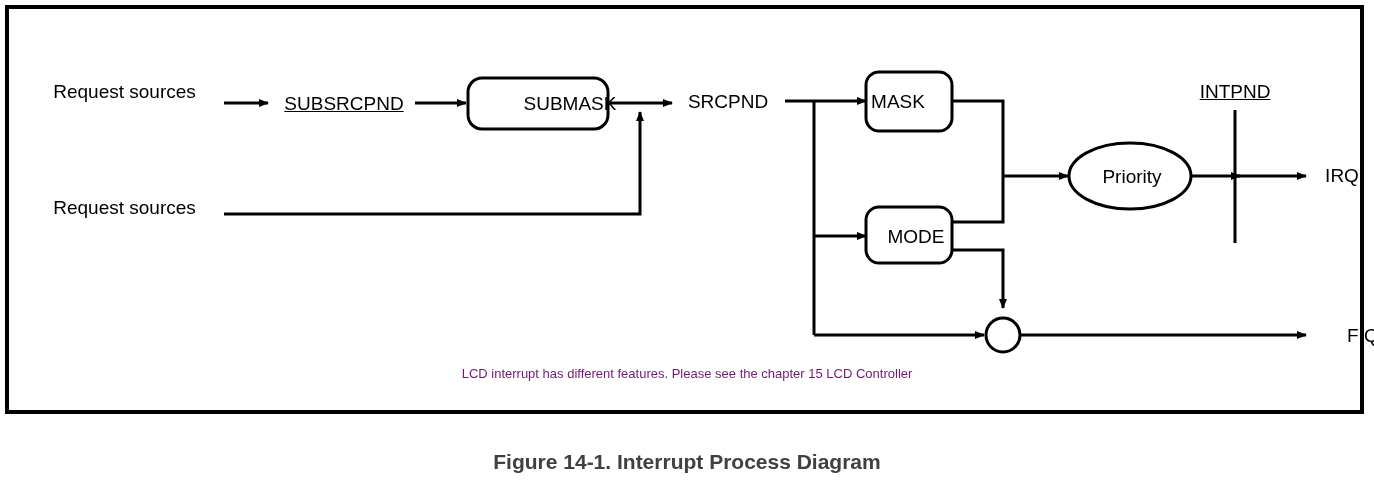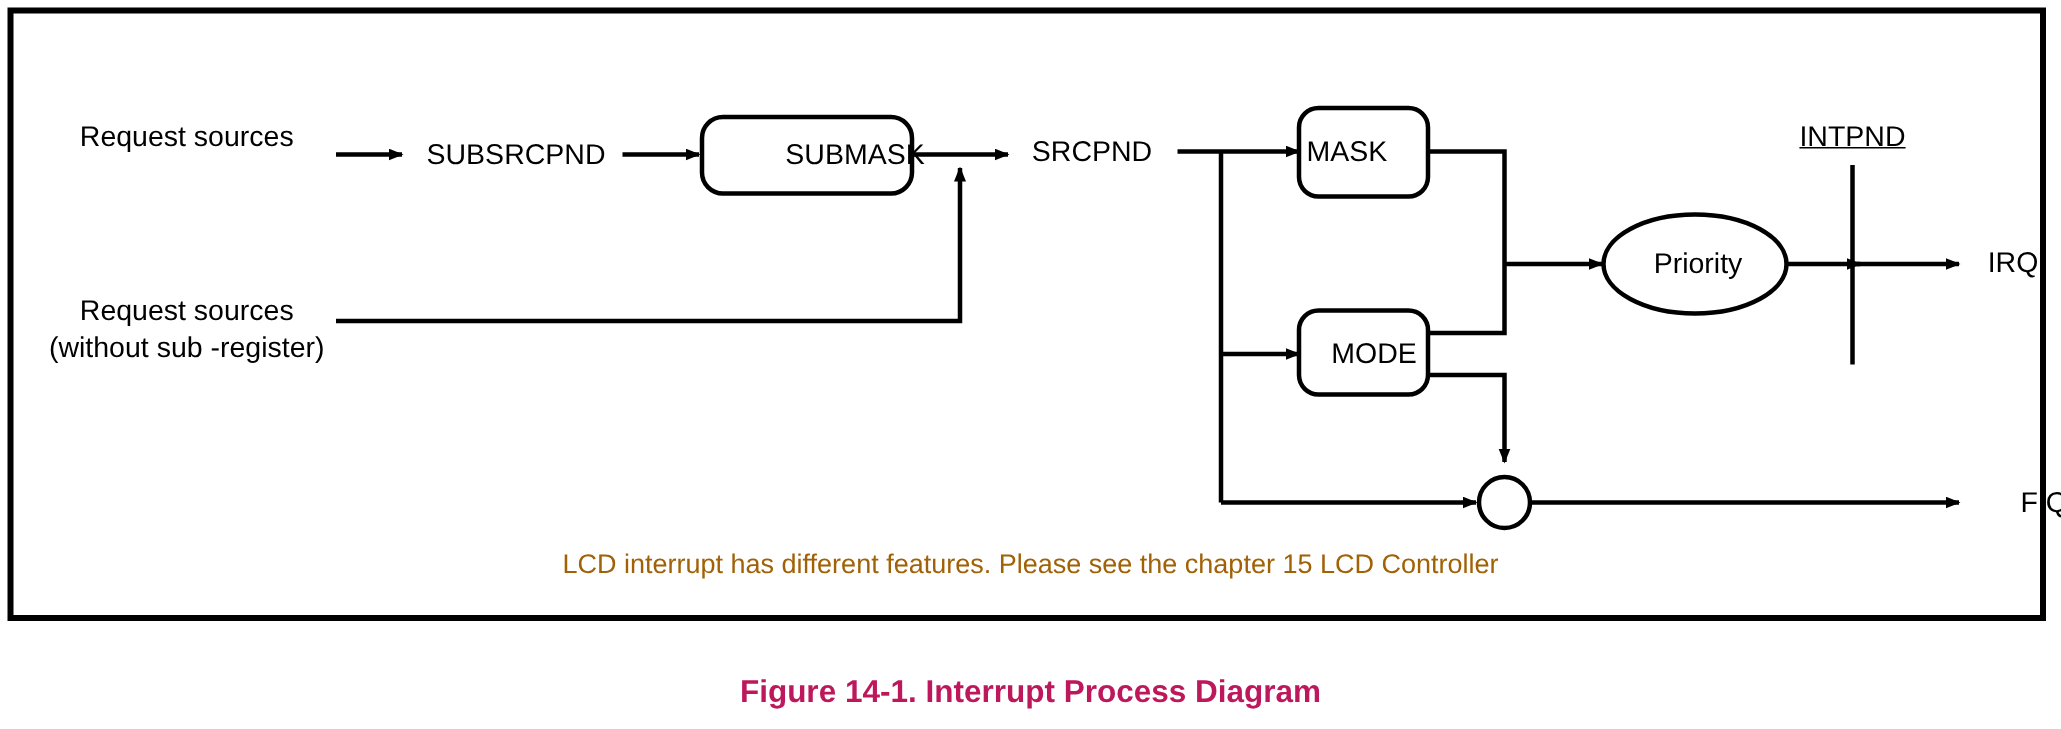--- a/index.html
+++ b/index.html
@@ -52,32 +52,32 @@
     text-align: center;
     white-space: nowrap;
     color: #000000;
   }
   #note-text {
     position: absolute;
     left: 0;
     top: 366px;
     width: 1374px;
     text-align: center;
-    font-size: 18px;
-    color: #a16207;
+    font-size: 13px;
+    color: #701a75;
   }
   #figure-caption {
     position: absolute;
     left: 0;
     top: 450px;
     width: 1374px;
     text-align: center;
     font-size: 21px;
     font-weight: bold;
-    color: #be185d;
+    color: #404040;
   }
   .two-line {
     text-align: center;
   }
 </style>
 </head>
 <body>
 
 <div id="page">
 
@@ -130,24 +130,23 @@
     <ellipse cx="1130" cy="176" rx="61" ry="33" fill="#ffffff" stroke="#000000" stroke-width="3"></ellipse>
     <circle cx="1003" cy="335" r="17" fill="#ffffff" stroke="#000000" stroke-width="3"></circle>
   </svg>
 
   <div class="lbl two-line" style="left:22px; top:79px; width:205px;">
     <div>Request sources</div>
   </div>
 
   <div class="lbl two-line" style="left:22px; top:195px; width:205px;">
     <div>Request sources</div>
-    <div>(without sub -register)</div>
   </div>
 
-  <div class="node-label" style="left:274px; top:94px; width:140px;">SUBSRCPND</div>
+  <div class="node-label" style="left:274px; top:94px; width:140px;text-decoration:underline;">SUBSRCPND</div>
 
   <div class="node-label" style="left:468px; top:94px; width:112px;padding-left:46px;">SUBMASK</div>
 
   <div class="node-label" style="left:672px; top:92px; width:112px;">SRCPND</div>
 
   <div class="node-label" style="left:866px; top:92px; width:64px;">MASK</div>
 
   <div class="node-label" style="left:866px; top:227px; width:100px;">MODE</div>
 
   <div class="node-label" style="left:1070px; top:167px; width:124px;">Priority</div>

